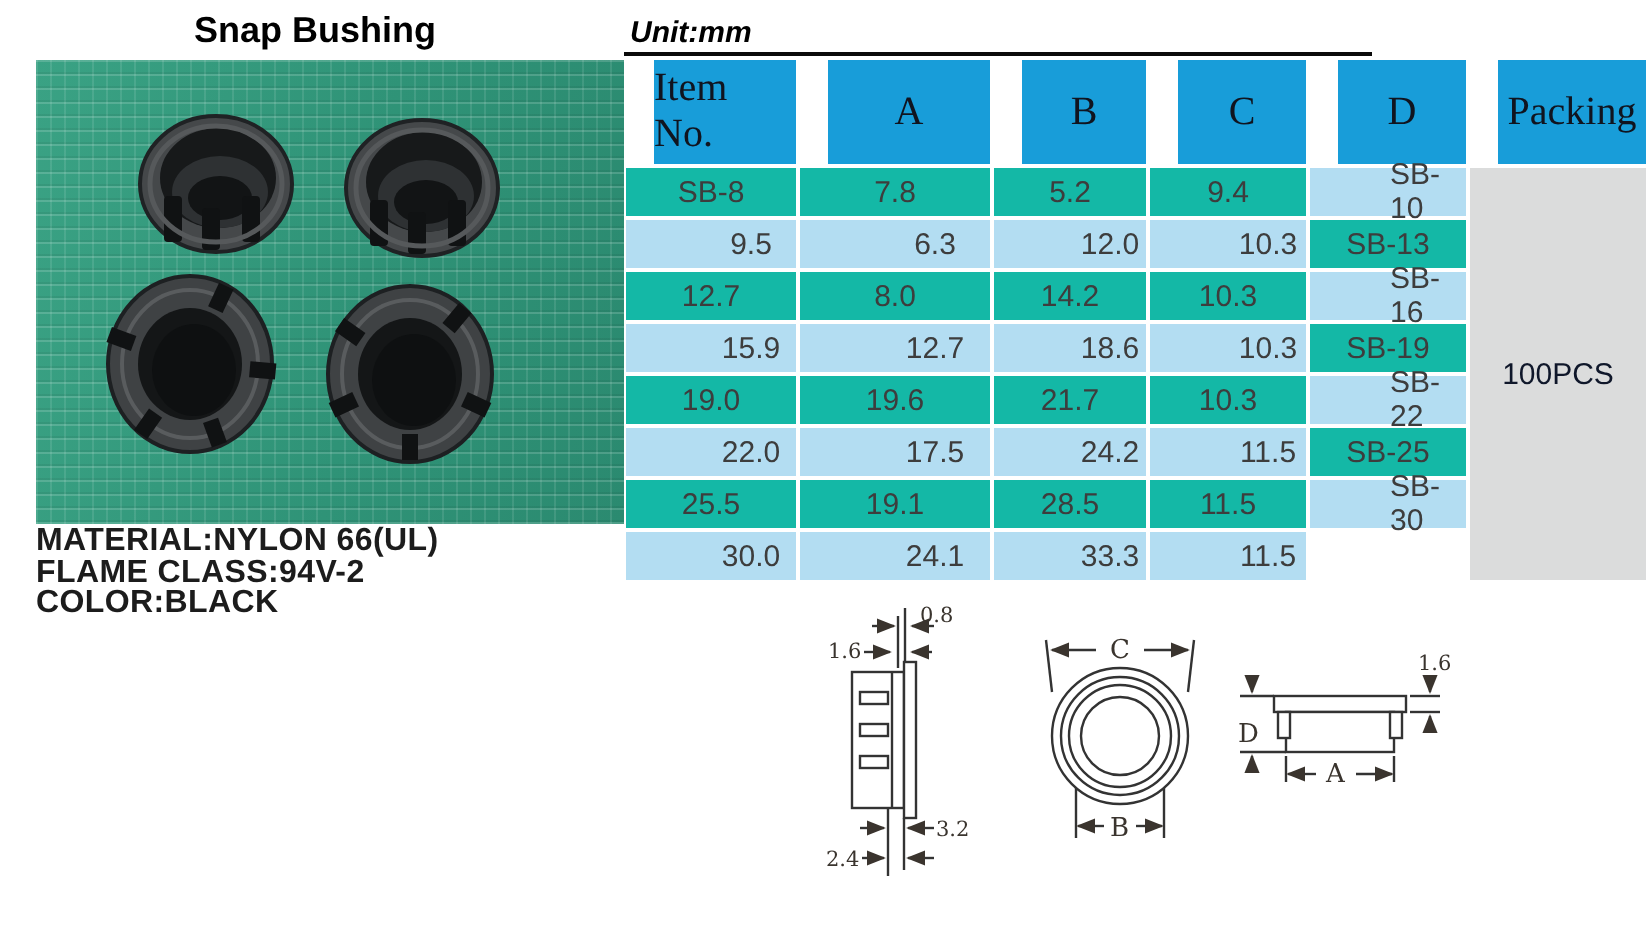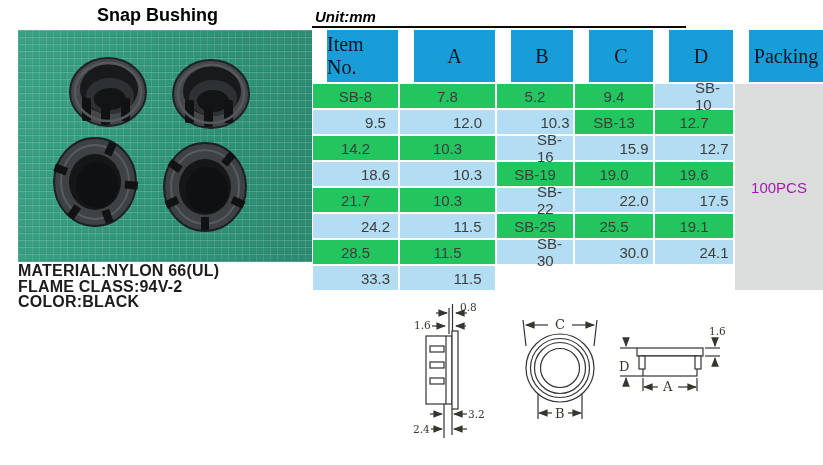--- a/index.html
+++ b/index.html
@@ -19,24 +19,24 @@
   .photo svg{position:absolute;left:0;top:0;}
 
   
   .spec-table{position:absolute;left:313px;top:30px;width:510px;display:grid;
     grid-template-columns:85px 95px 76px 78px 78px 88px;
     grid-template-rows:52px repeat(8,24px);
     gap:2px;background:#ffffff;}
   .th{background:#189dd9;color:#10141f;font-family:"Liberation Serif",serif;font-size:20px;
     display:flex;align-items:center;justify-content:center;margin-left:14px;}
   .td{display:flex;align-items:center;justify-content:center;font-size:15px;color:#3d3d3d;}
-  .row-a{background:#22c55e;}
+  .row-a{background:#14b8a6;}
   .row-b{background:#b3ddf2;padding-left:40px;}
   .packing-cell{grid-column:6;grid-row:2 / span 8;background:#dbdcdc;
-    display:flex;align-items:center;justify-content:center;font-size:15px;color:#a21caf;}
+    display:flex;align-items:center;justify-content:center;font-size:15px;color:#0f172a;}
 
   
   .specs{position:absolute;left:18px;top:263px;font-size:16px;font-weight:600;
     color:#1c1c1c;line-height:15.5px;letter-spacing:.2px;}
   .usage{position:absolute;left:18px;top:310px;font-size:15px;font-weight:bold;color:#1c1c1c;line-height:22px;}
   .usage .line2{margin-left:62px;}
 
   
   .drawing{position:absolute;left:400px;top:298px;width:350px;height:165px;}
   .dim-num{font-family:"DejaVu Serif",serif;font-size:10.5px;fill:#3a342e;}
@@ -116,25 +116,27 @@
 
     <div class="packing-cell">100PCS</div>
 
     <div class="td row-a">SB-8</div>
     <div class="td row-a">7.8</div>
     <div class="td row-a">5.2</div>
     <div class="td row-a">9.4</div>
 
     <div class="td row-b">SB-10</div>
     <div class="td row-b">9.5</div>
+    <div class="td row-b">6.3</div>
     <div class="td row-b">12.0</div>
     <div class="td row-b">10.3</div>
 
     <div class="td row-a">SB-13</div>
     <div class="td row-a">12.7</div>
+    <div class="td row-a">8.0</div>
     <div class="td row-a">14.2</div>
     <div class="td row-a">10.3</div>
 
     <div class="td row-b">SB-16</div>
     <div class="td row-b">15.9</div>
     <div class="td row-b">12.7</div>
     <div class="td row-b">18.6</div>
     <div class="td row-b">10.3</div>
 
     <div class="td row-a">SB-19</div>

